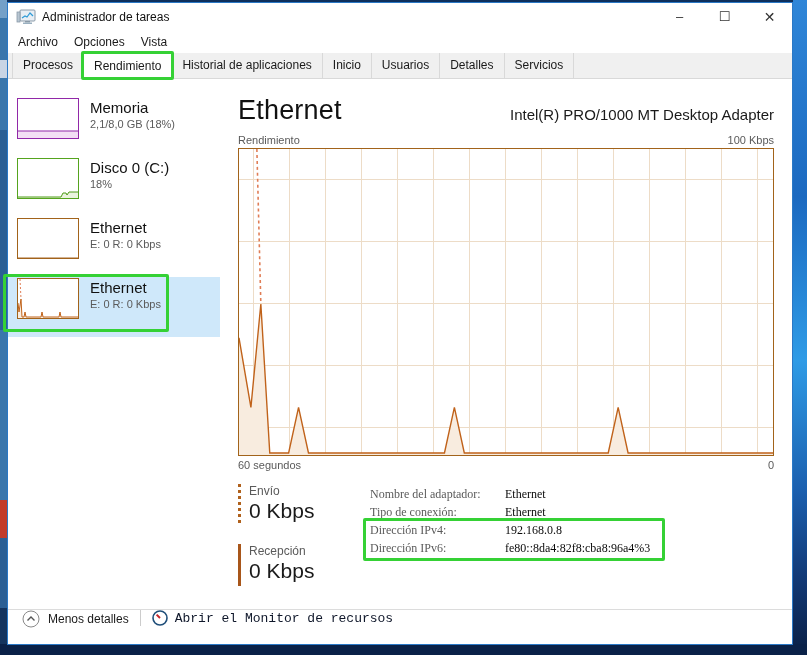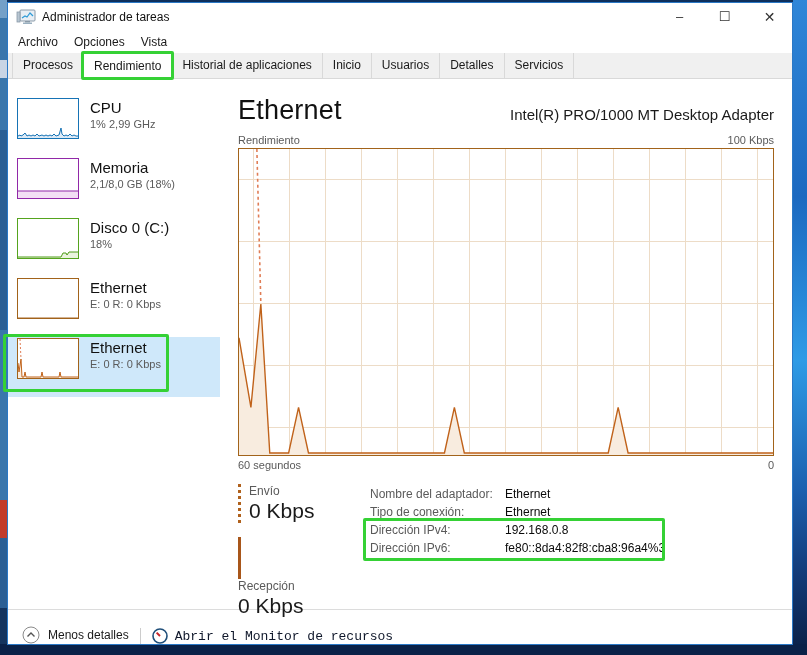--- a/index.html
+++ b/index.html
@@ -62,35 +62,35 @@
       background-position: 14px 0, 0 30px; }
   .chart svg { position:absolute; inset:0; width:100%; height:100%; }
   .recv-fill { fill:#f8ecdf; stroke:none; }
   .recv-line { fill:none; stroke:#c0621a; stroke-width:1.4; }
   .send-line { fill:none; stroke:#e07d55; stroke-width:1.6; stroke-dasharray:3 3; }
   .axisrow { display:flex; justify-content:space-between; font-size:11px; color:#5a5a5a; margin-top:3px; }
 
   .stats { display:flex; margin-top:13px;gap:44px; }
   .stat-col { width:88px; flex:0 0 auto; }
   .stat { display:flex; }
-  .stat + .stat { margin-top:11px;flex-direction:column; }
+  .stat + .stat { margin-top:18px; }
   .stat-bar { width:3px; margin-right:8px; flex:0 0 auto; }
   .stat-bar.dashed { background:repeating-linear-gradient(#b0611c 0 3px, transparent 3px 6px); height:42px; }
   .stat-bar.solid { background:#a8561a; height:42px; }
   .stat-label { font-size:12px; color:#5a5a5a; }
   .stat-value { font-size:21px; color:#1a1a1a; margin-top:1px; white-space:nowrap; }
 
   .details { font-size:12px; padding-top:1px; }
-  .drow { display:flex; height:18px; line-height:18px; }
+  .drow { display:flex; height:18px; line-height:18px;font-family:Liberation Serif, serif; }
   .dlabel { width:135px; flex:0 0 auto; color:#5a5a5a; }
   .dvalue { color:#0a0a0a; }
   .ip-wrap { position:relative; }
   .ip-ann { left:-7px; top:-3px; width:302px; height:43px; }
 
-  .bottombar { flex:0 0 auto; height:35px; border-top:1px solid #dcdcdc; display:flex; align-items:flex-end; padding:0 14px; }
+  .bottombar { flex:0 0 auto; height:35px; border-top:1px solid #dcdcdc; display:flex; align-items:flex-start; padding:0 14px; }
   .less { display:flex; align-items:center; font-size:12px; color:#1a1a1a; }
   .less svg { margin-right:8px; }
   .divider { width:1px; height:16px; background:#ccc; margin:0 11px; }
   .resmon { display:flex; align-items:center; font-size:13px; color:#0f172a;font-family:Liberation Mono, monospace; }
   .resmon svg { margin-right:7px; }
 </style>
 </head>
 <body>
 
 <div class="desktop-left">
@@ -138,32 +138,20 @@
     <span class="tab">Inicio</span>
     <span class="tab">Usuarios</span>
     <span class="tab">Detalles</span>
     <span class="tab">Servicios</span>
   </div>
 
   <div class="content">
 
     <div class="sidebar">
 
-      <div class="side-item">
-        <div class="minichart mc-cpu">
-          <svg viewBox="0 0 60 39" preserveAspectRatio="none">
-            <polygon fill="#ddeaf6" points="0,37 2,36 3,37 5,36 7,34 9,37 11,36 13,37 15,36 17,37 19,35 21,37 24,36 26,37 28,36 30,37 32,36 34,37 36,35 38,37 41,36 43,29 44,35 46,37 48,36 50,37 52,35 54,37 56,36 58,37 60,37 60,39 0,39"></polygon>
-            <polyline fill="none" stroke="#1673b5" stroke-width="1" points="0,37 2,36 3,37 5,36 7,34 9,37 11,36 13,37 15,36 17,37 19,35 21,37 24,36 26,37 28,36 30,37 32,36 34,37 36,35 38,37 41,36 43,29 44,35 46,37 48,36 50,37 52,35 54,37 56,36 58,37 60,37"></polyline>
-          </svg>
-        </div>
-        <div class="side-text">
-          <div class="side-title">CPU</div>
-          <div class="side-sub">1%  2,99 GHz</div>
-        </div>
-      </div>
 
       <div class="side-item">
         <div class="minichart mc-mem">
           <svg viewBox="0 0 60 39" preserveAspectRatio="none">
             <polygon fill="#f3e0f4" points="0,32 60,32 60,39 0,39"></polygon>
             <polyline fill="none" stroke="#9128a8" stroke-width="1" points="0,32 60,32"></polyline>
           </svg>
         </div>
         <div class="side-text">
           <div class="side-title">Memoria</div>

